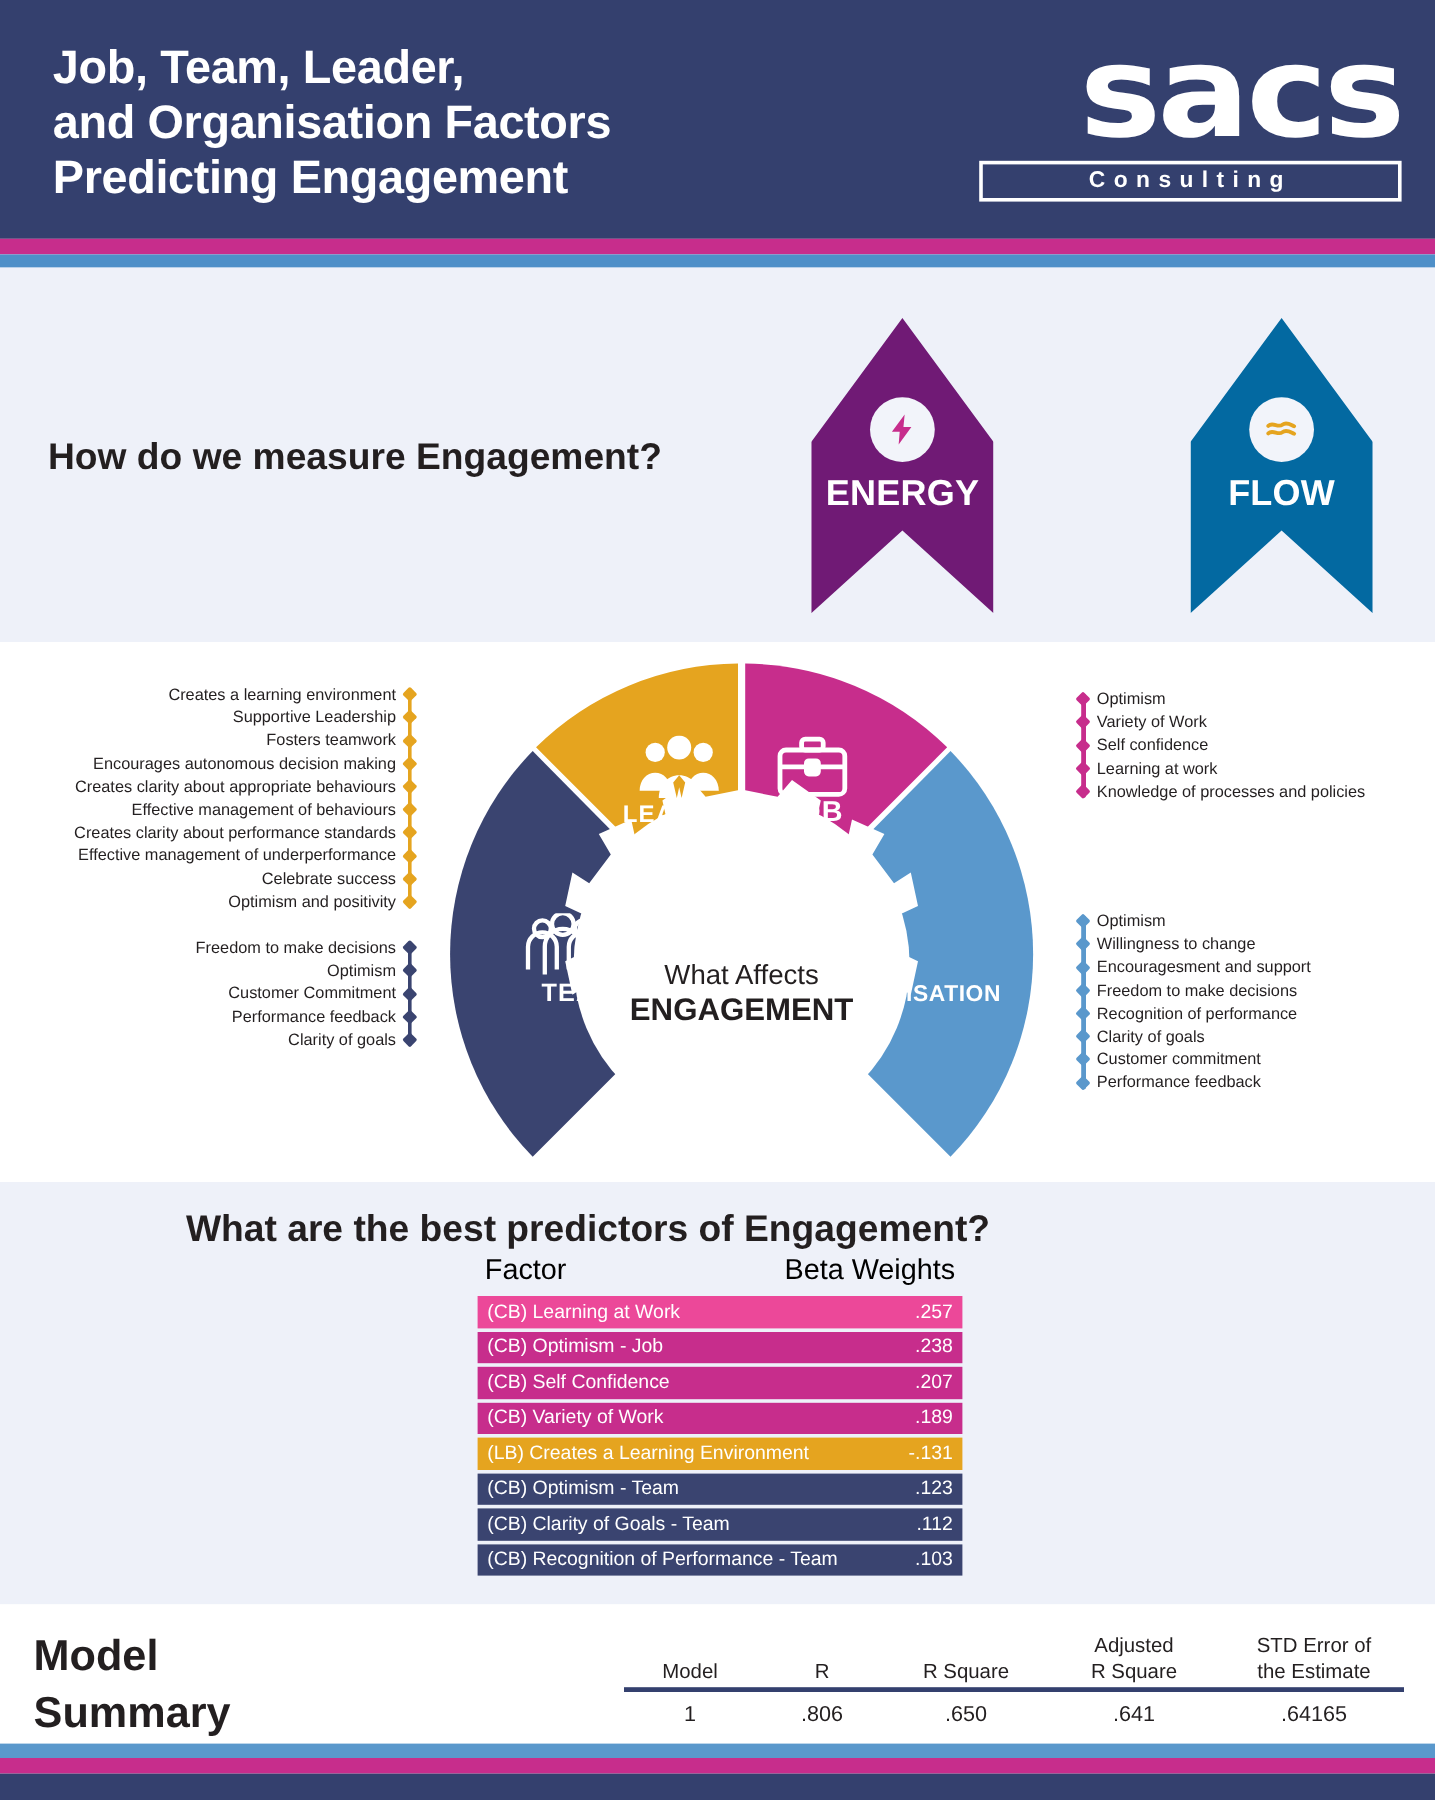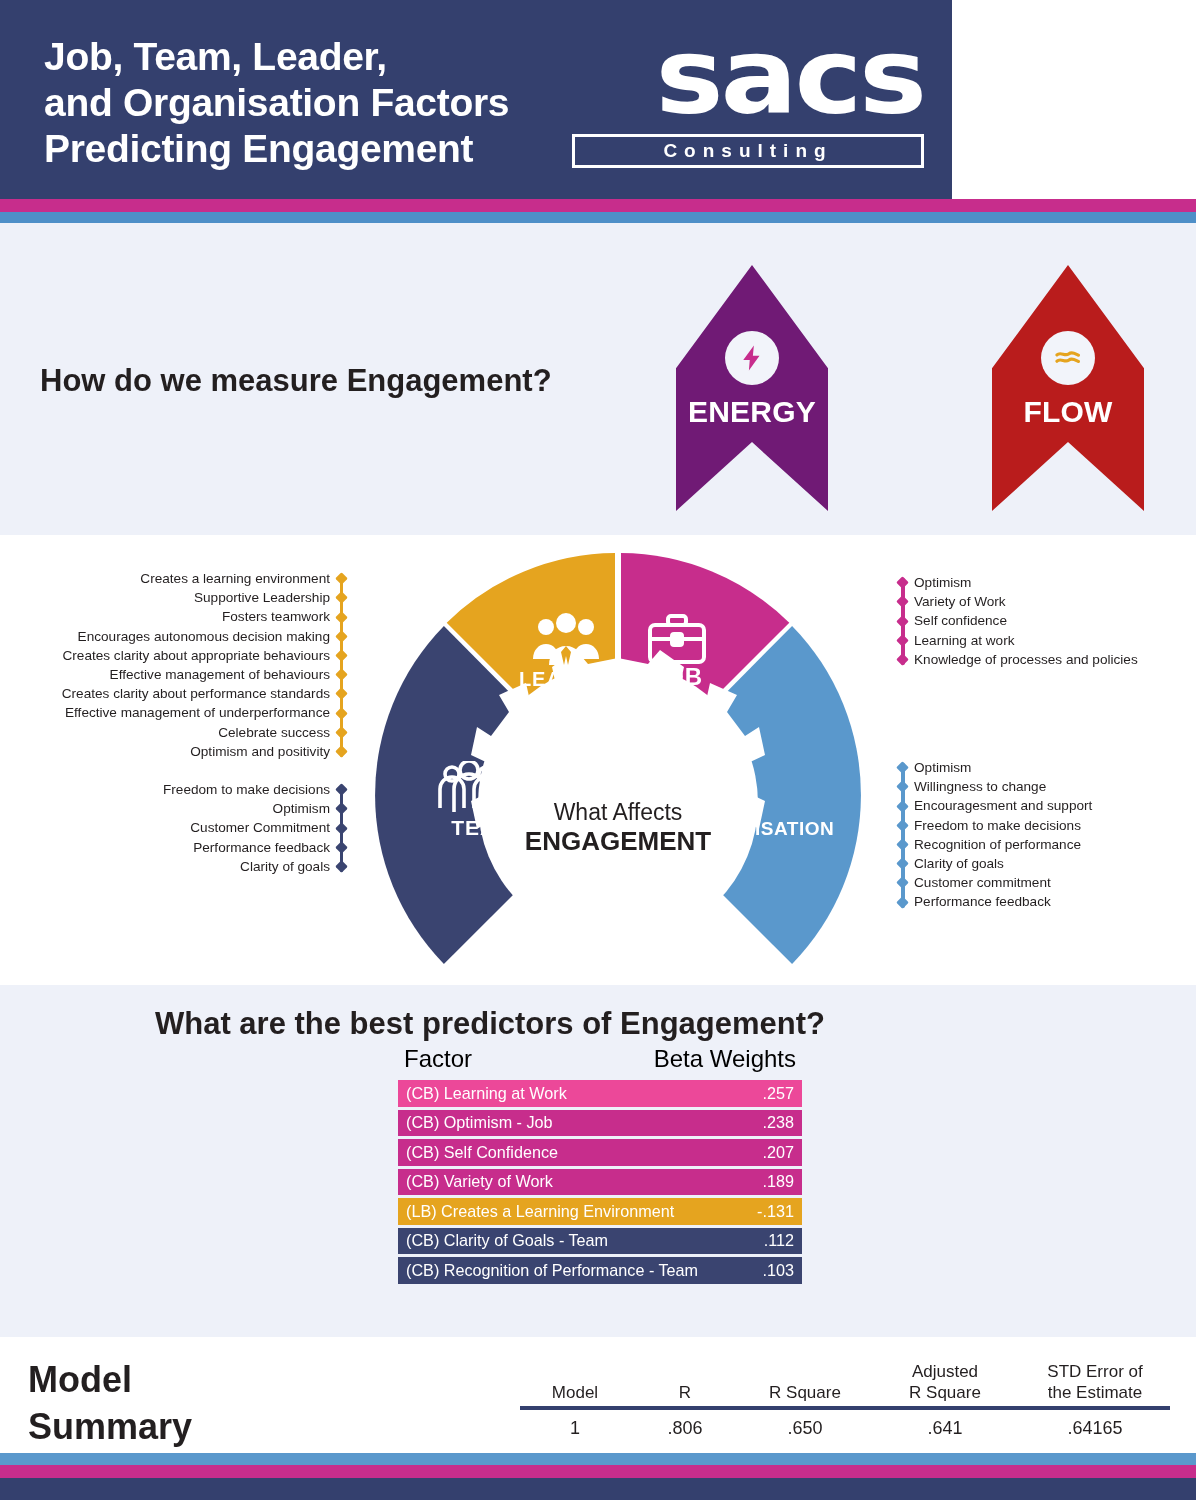--- a/index.html
+++ b/index.html
@@ -5,21 +5,21 @@
   * { margin:0; padding:0; box-sizing:border-box; }
   html,body { background:#ffffff; }
   body {
     width:1196px; height:1500px; position:relative;
     font-family:"Liberation Sans", sans-serif;
     background:#ffffff; overflow:hidden;
   }
 
   
   .header {
-    position:absolute; left:0; top:0; width:952px; height:199px;
+    position:absolute; left:0; top:0; width:1196px; height:199px;
     background:#34406E;
   }
   .header-title {
     position:absolute; left:44px; top:34px; width:700px;
     color:#ffffff; font-size:39px; font-weight:bold; line-height:46px;
     letter-spacing:-0.3px;
   }
   .logo { position:absolute; right:28px; top:22px; width:352px; height:160px; }
   .logo-word {
     color:#ffffff; font-size:106px; font-weight:bold; line-height:110px;
@@ -49,21 +49,21 @@
   }
   .arrows { position:absolute; left:676px; top:42px; width:500px; height:246px; }
   .arrow {
     position:absolute; top:0; width:152px; height:246px;
     -webkit-clip-path: polygon(50% 0%, 100% 42%, 100% 100%, 50% 72%, 0% 100%, 0% 42%);
     clip-path: polygon(50% 0%, 100% 42%, 100% 100%, 50% 72%, 0% 100%, 0% 42%);
     display:flex; flex-direction:column; align-items:center;
   }
   .arrow.a1 { left:0;   background:#701a75; }
   .arrow.a2 { left:158px; background:#5A98CC; }
-  .arrow.a3 { left:316px; background:#b91c1c; }
+  .arrow.a3 { left:316px; background:#0369a1; }
   .arrow-badge {
     margin-top:66px; width:54px; height:54px; border-radius:50%;
     background:#F2F4FA; display:flex; align-items:center; justify-content:center;
   }
   .arrow-label {
     margin-top:12px; color:#ffffff; font-weight:bold; letter-spacing:.2px;
     text-align:center; line-height:1;
   }
   .arrow.a1 .arrow-label { font-size:30px; }
   .arrow.a2 .arrow-label { font-size:21px; }
@@ -420,20 +420,24 @@
         </div>
         <div class="pred-row" style="background: rgb(199, 45, 140);">
           <span class="pf">(CB) Variety of Work</span>
           <span class="pv">.189</span>
         </div>
         <div class="pred-row" style="background: rgb(229, 164, 31);">
           <span class="pf">(LB) Creates a Learning Environment</span>
           <span class="pv">-.131</span>
         </div>
         <div class="pred-row" style="background: rgb(58, 68, 112);">
+          <span class="pf">(CB) Optimism - Team</span>
+          <span class="pv">.123</span>
+        </div>
+        <div class="pred-row" style="background: rgb(58, 68, 112);">
           <span class="pf">(CB) Clarity of Goals - Team</span>
           <span class="pv">.112</span>
         </div>
         <div class="pred-row" style="background: rgb(58, 68, 112);">
           <span class="pf">(CB) Recognition of Performance - Team</span>
           <span class="pv">.103</span>
         </div>
       </div>
   </div>
 </div>

